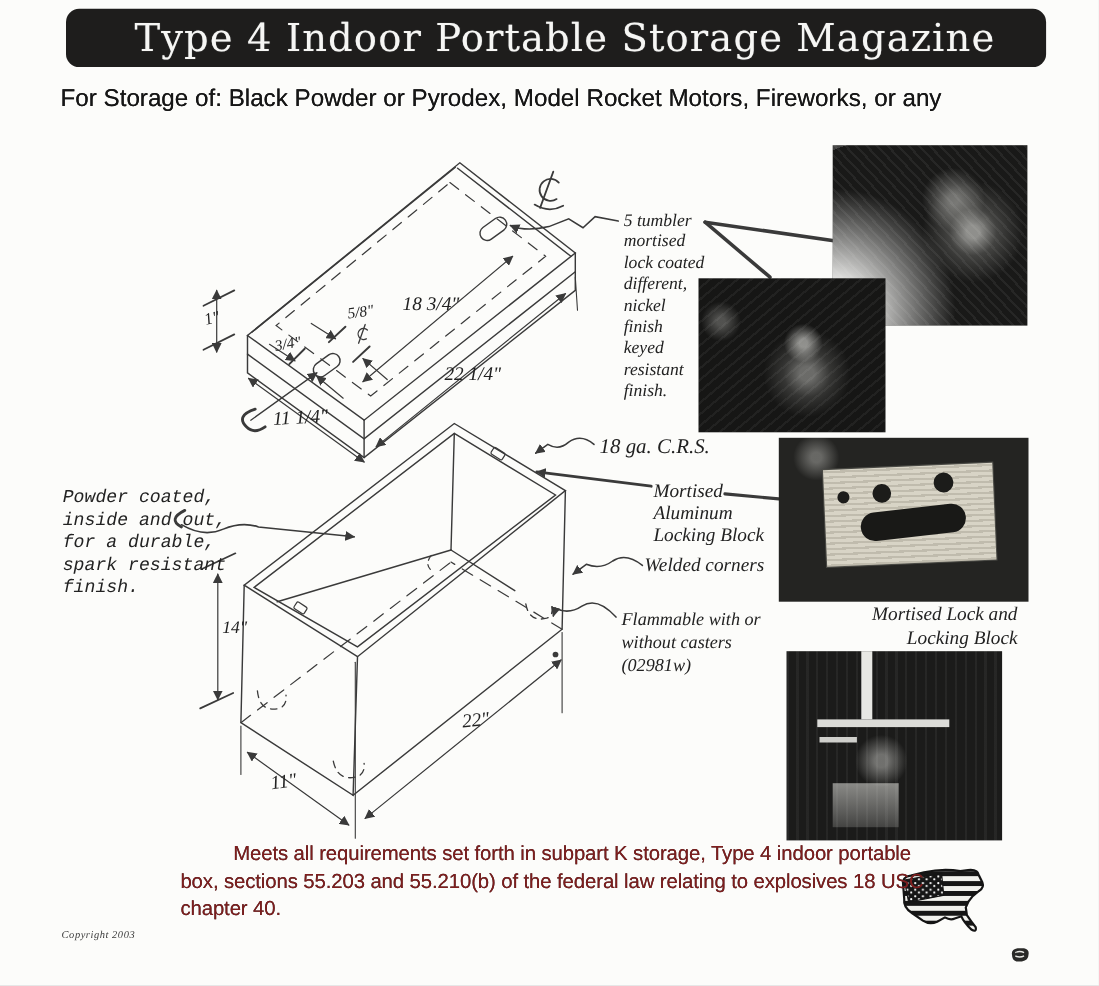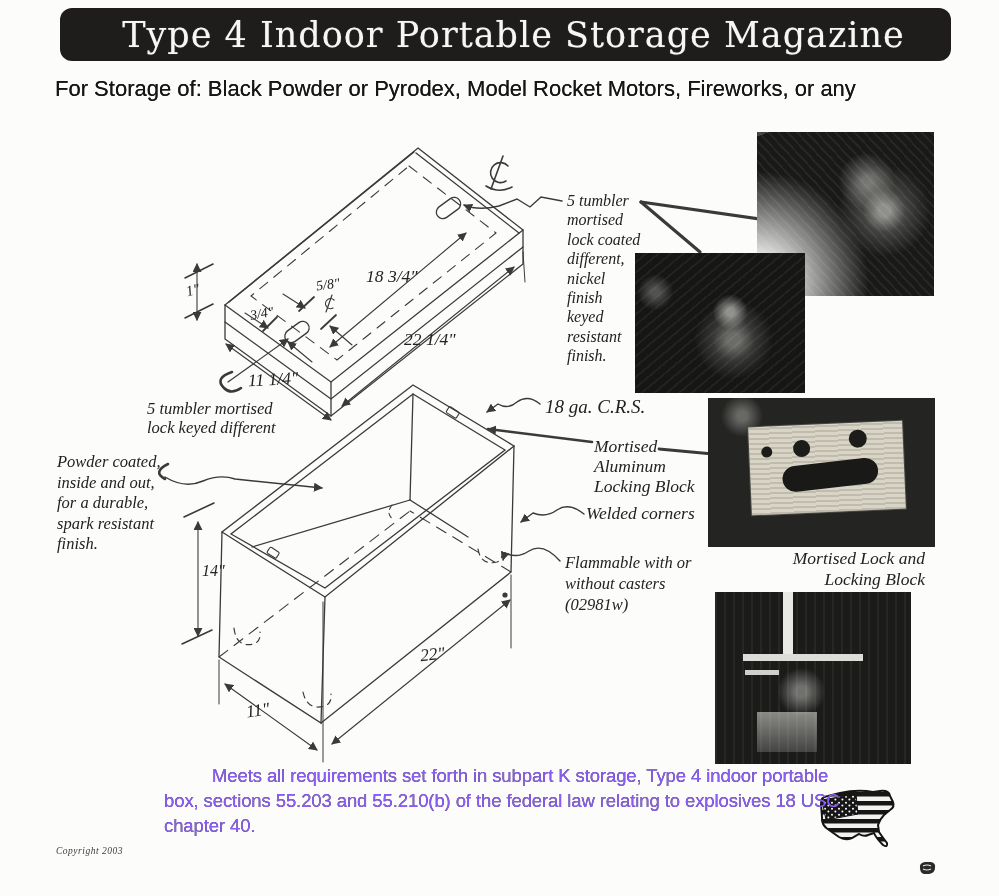--- a/index.html
+++ b/index.html
@@ -7,21 +7,21 @@
         font-family:"Liberation Sans",sans-serif;color:#1c1c1c;}
   .abs{position:absolute;}
   #title-bar{position:absolute;left:60px;top:8px;width:875px;height:53px;background:#1e1d1c;
              border-radius:12px;display:flex;align-items:center;justify-content:center;padding-left:16px;}
   #title-bar .t{font-family:"DejaVu Serif",serif;font-size:35px;letter-spacing:1px;color:#f6f6f4;
                 text-shadow:0 0 1px #777;white-space:nowrap;}
   .subtitle{position:absolute;left:55px;width:910px;font-size:22px;line-height:29px;color:#161616;
             text-shadow:0 0 .4px #222;}
   .lbl{position:absolute;font-family:"Liberation Serif",serif;font-style:italic;color:#222;
        white-space:nowrap;}
-  .footer-line{position:absolute;font-size:18.5px;color:#8b5cf6;letter-spacing:-0.1px;
+  .footer-line{position:absolute;font-size:18.5px;color:#7f1d1d;letter-spacing:-0.1px;
                text-shadow:0 0 .3px #333;white-space:nowrap;}
   .photo{position:absolute;}
   #photo-lock-top{left:757px;top:132px;width:177px;height:164px;background:
      radial-gradient(circle at 72% 48%, rgba(240,240,235,.55) 4%, rgba(190,190,185,.25) 14%, transparent 30%),
      radial-gradient(circle at 62% 30%, rgba(230,230,225,.4) 3%, transparent 18%),
      radial-gradient(circle at 0% 92%, rgba(252,252,250,.95) 10%, rgba(252,252,250,.5) 28%, transparent 48%),
      linear-gradient(160deg, rgba(255,255,255,.18) 0 2%, transparent 2%),
      repeating-linear-gradient(47deg, rgba(255,255,255,.06) 0 2px, transparent 2px 7px),
      #191918;}
   #photo-lock-side{left:635px;top:253px;width:170px;height:140px;background:
@@ -209,38 +209,34 @@
   <div class="lbl" style="left:186px;top:282px;font-size:15px;transform:rotate(-14deg);">1"</div>
   <div class="lbl" style="left:250px;top:306px;font-size:14px;transform:rotate(-10deg);">3/4"</div>
   <div class="lbl" style="left:316px;top:277px;font-size:14px;transform:rotate(-8deg);">5/8"</div>
   <div class="lbl" style="left:366px;top:266px;font-size:17.5px;">18 3/4"</div>
   <div class="lbl" style="left:404px;top:329px;font-size:17.5px;">22 1/4"</div>
   <div class="lbl" style="left:248px;top:369px;font-size:17.5px;transform:rotate(-3deg);">11 1/4"</div>
   <div class="lbl" style="left:202px;top:562px;font-size:16px;">14"</div>
   <div class="lbl" style="left:420px;top:644px;font-size:17.5px;transform:rotate(-6deg);">22"</div>
   <div class="lbl" style="left:246px;top:700px;font-size:17.5px;transform:rotate(-8deg);">11"</div>
 
-  <div class="lbl" style="left:147px;top:399px;font-size:16.5px;line-height:19px;">
-    <div>5 tumbler mortised</div>
-    <div>lock keyed different</div>
-  </div>
 
   <div class="lbl" style="left:567px;top:191px;font-size:16px;line-height:19.4px;">
     <div>5 tumbler</div>
     <div>mortised</div>
     <div>lock coated</div>
     <div>different,</div>
     <div>nickel</div>
     <div>finish</div>
     <div>keyed</div>
     <div>resistant</div>
     <div>finish.</div>
   </div>
 
-  <div class="lbl" style="left:57px;top:452px;font-size:16.5px;line-height:20.5px;">
+  <div class="lbl" style="left:57px;top:442px;font-size:16.5px;line-height:20.5px;font-family:Liberation Mono, monospace;">
     <div>Powder coated,</div>
     <div>inside and out,</div>
     <div>for a durable,</div>
     <div>spark resistant</div>
     <div>finish.</div>
   </div>
 
   <div class="lbl" style="left:545px;top:396px;font-size:19px;">18 ga. C.R.S.</div>
 
   <div class="lbl" style="left:594px;top:436px;font-size:17.5px;line-height:20px;">

